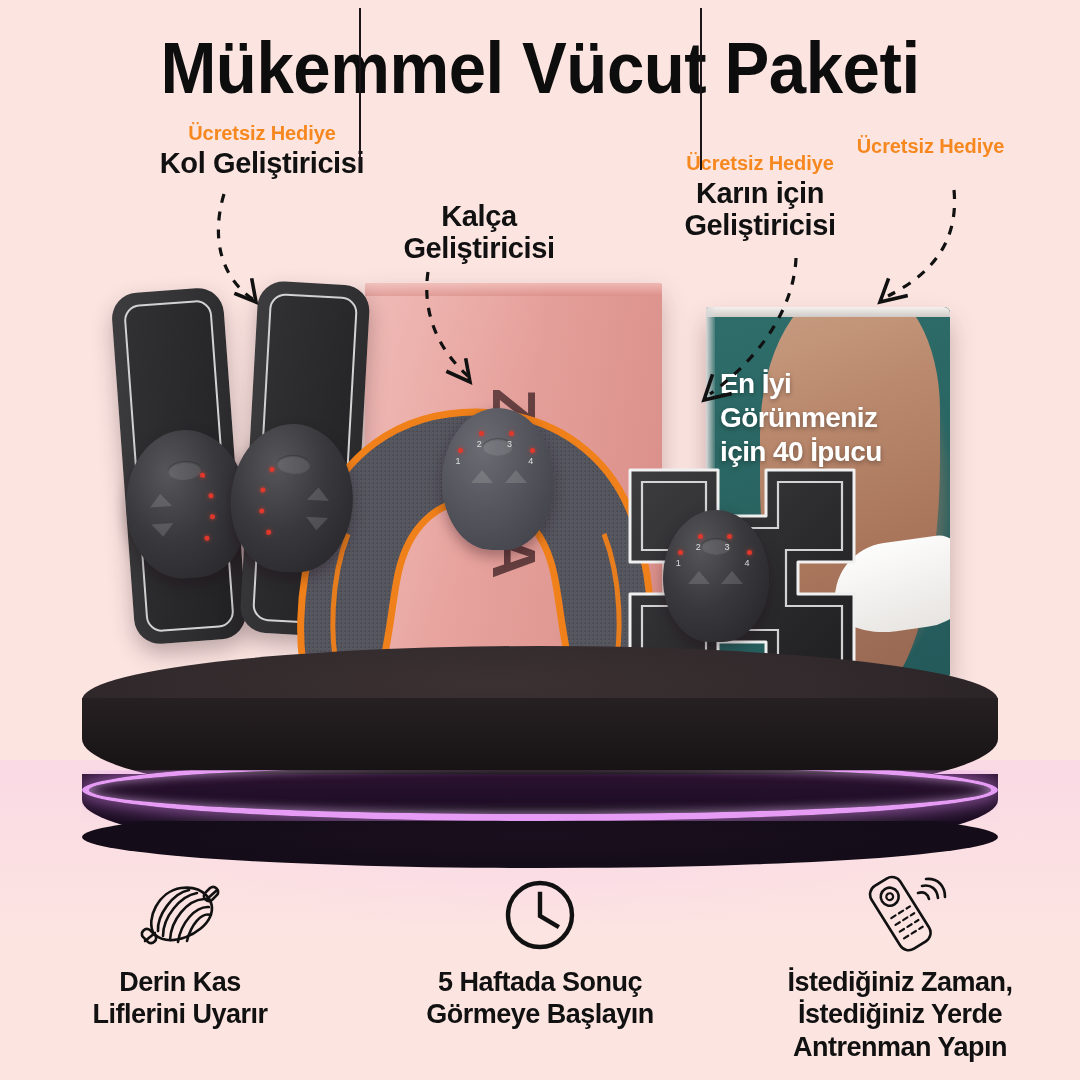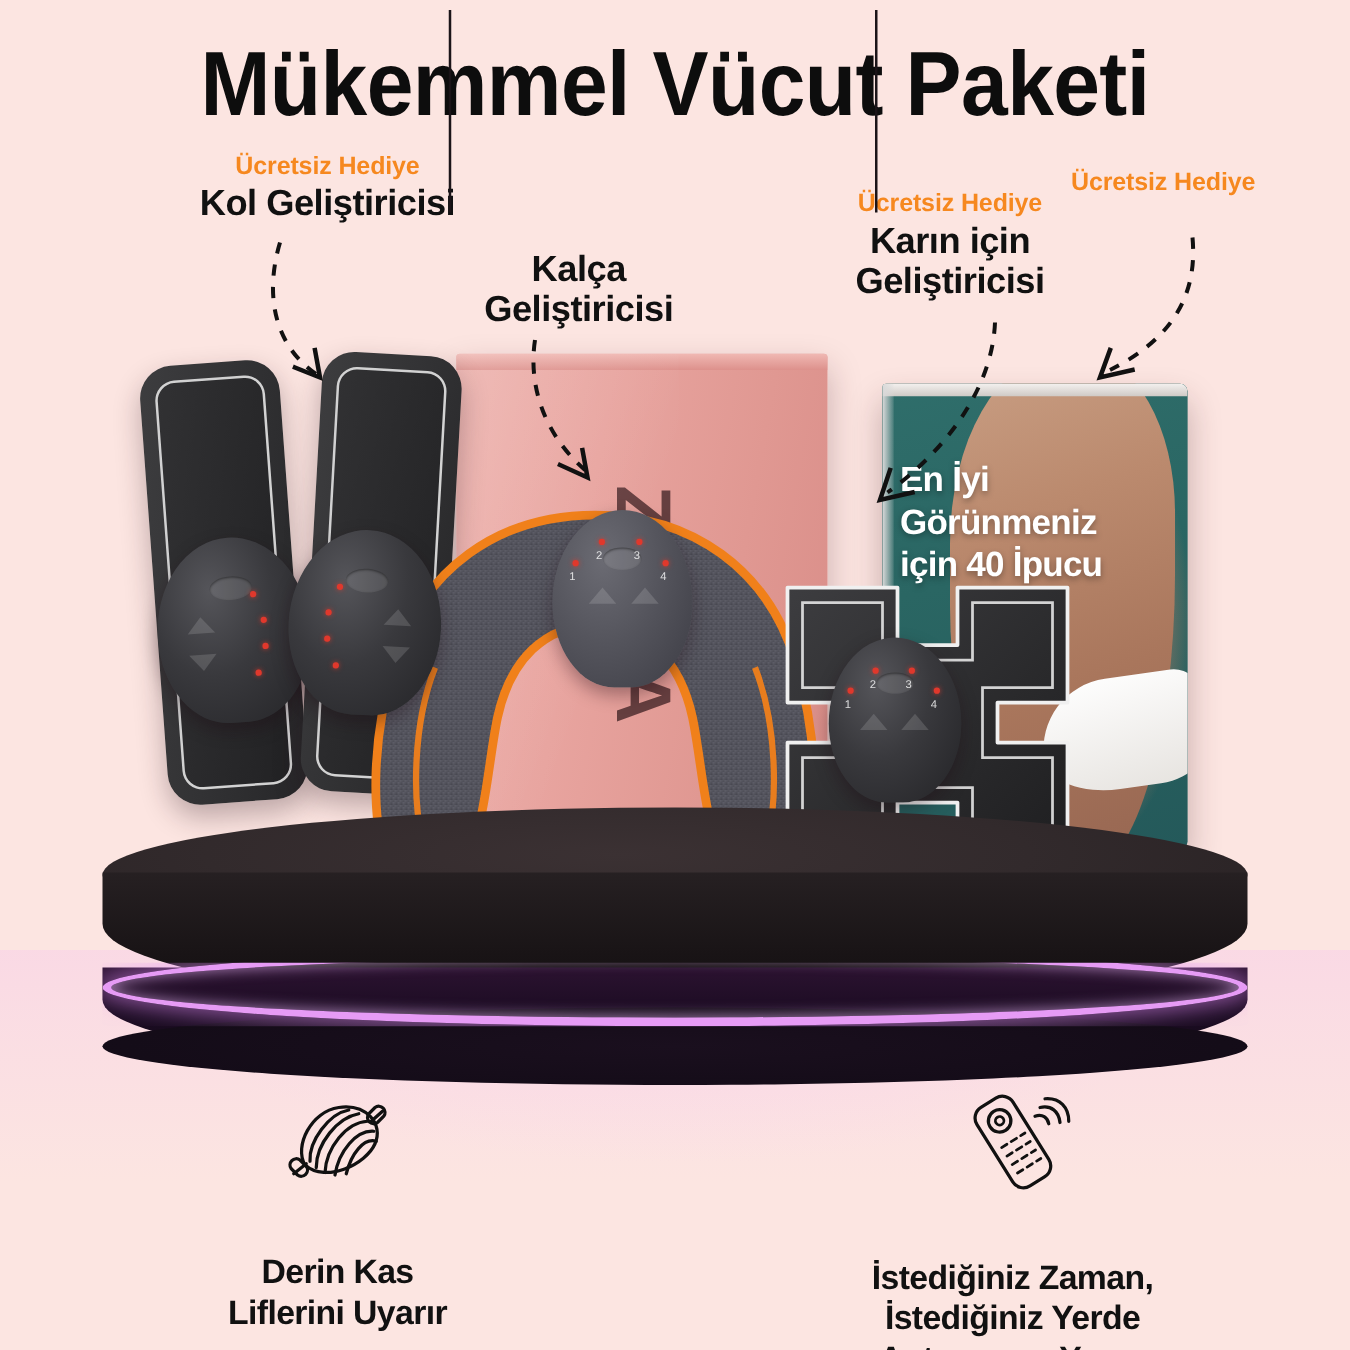--- a/index.html
+++ b/index.html
@@ -58,21 +58,21 @@
     font-size: 29px;
     font-weight: 600;
     line-height: 1.12;
     letter-spacing: -0.4px;
     white-space: nowrap;
     margin-top: 2px;
   }
   .callout.two-line .name { white-space: normal; }
 
   #callout-arm   { left: 122px; top: 122px; width: 280px; }
-  #callout-hip   { left: 348px; top: 198px; width: 230px; }
+  #callout-hip   { left: 364px; top: 198px; width: 230px; }
   #callout-abs   { left: 625px; top: 152px; width: 270px; }
   #callout-book  { left: 818px; top: 135px; width: 225px; }
 
   
   .arrow-svg { position: absolute; z-index: 41; overflow: visible; }
   .arrow-svg path { fill: none; stroke: #111; stroke-width: 3.2;
                     stroke-dasharray: 9 9; stroke-linecap: butt; }
   .arrow-svg polyline { fill: none; stroke: #111; stroke-width: 3.6;
                         stroke-linecap: square; stroke-linejoin: miter; }
 
@@ -240,21 +240,20 @@
 
   
   .features {
     position: absolute; left: 0; top: 876px; width: 1080px; height: 190px;
     display: flex; z-index: 45;
   }
   .feature {
     flex: 1; position: relative;
     display: flex; flex-direction: column; 
     padding: 0 10px;
-    gap: 40px;
   }
   .feature .icon { height: 78px; display: flex; align-items: center; justify-content: center; }
   .feature .caption {
     margin-top: 12px; text-align: center;
     font-size: 27px; font-weight: 600; line-height: 1.20;
     color: #111; letter-spacing: -0.5px;
     white-space: pre-line;
   }
   .divider {
     position: absolute; top: 8px; width: 2px; height: 162px;
@@ -449,20 +448,30 @@
             <path d="M33 61 C 34 41, 50 21, 67 20"></path>
             <path d="M41 63 C 44 44, 58 27, 72 28"></path>
             <path d="M50 62 C 54 46, 64 33, 74 36"></path>
           </g>
         </svg>
       </div>
       <div class="caption">Derin Kas
 Liflerini Uyarır</div>
     </div>
 
+    <div class="feature">
+      <div class="icon">
+        <svg width="78" height="78" viewBox="0 0 78 78">
+          <circle cx="39" cy="39" r="32" fill="none" stroke="#111" stroke-width="4.4"></circle>
+          <path d="M39 18 V40 L56 50" fill="none" stroke="#111" stroke-width="4.4" stroke-linecap="square" stroke-linejoin="miter"></path>
+        </svg>
+      </div>
+      <div class="caption">5 Haftada Sonuç
+Görmeye Başlayın</div>
+    </div>
 
     <div class="feature">
       <div class="icon">
         <svg width="96" height="80" viewBox="0 0 96 80">
           <g transform="rotate(-32 48 40)">
             <rect x="32" y="2" width="34" height="74" rx="10" ry="10" fill="none" stroke="#111" stroke-width="2.6"></rect>
             <circle cx="49" cy="19" r="9" fill="none" stroke="#111" stroke-width="2.6"></circle>
             <circle cx="49" cy="19" r="3.4" fill="none" stroke="#111" stroke-width="2.2"></circle>
             <g stroke="#111" stroke-width="2.2" stroke-linecap="round">
               <path d="M39 38 h5"></path>

